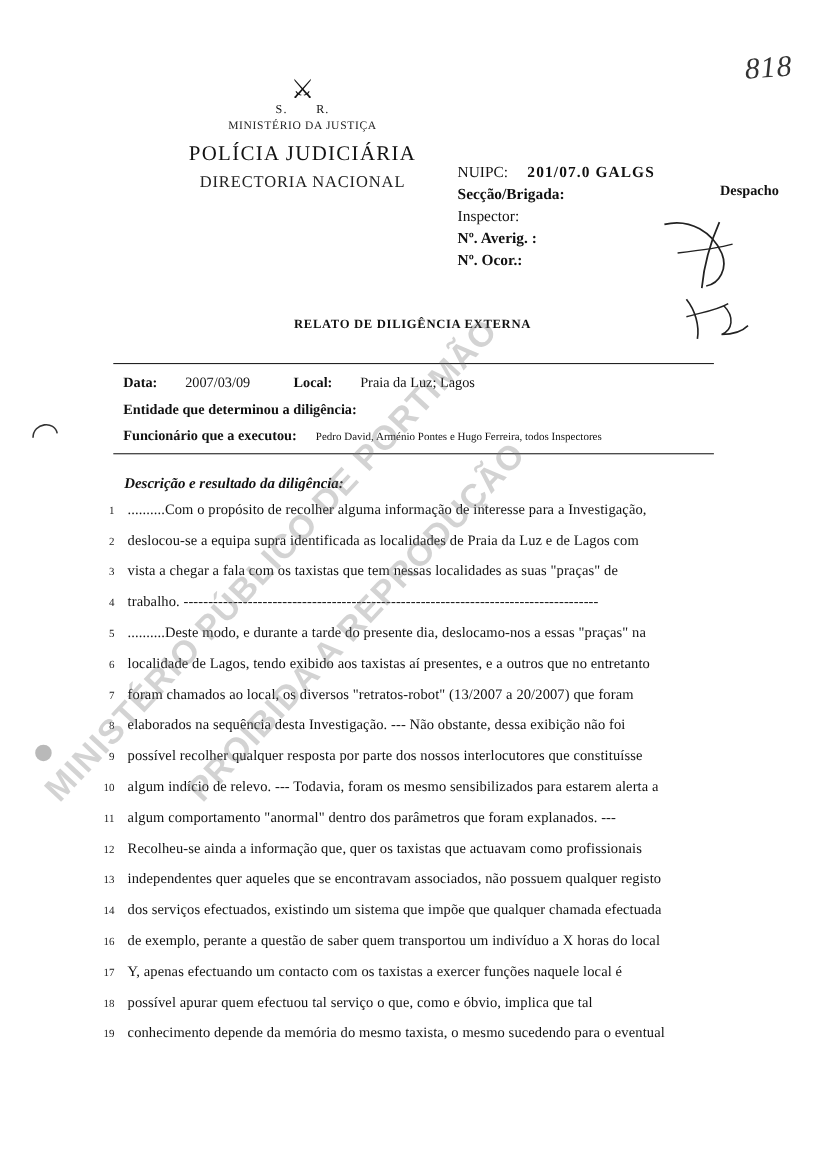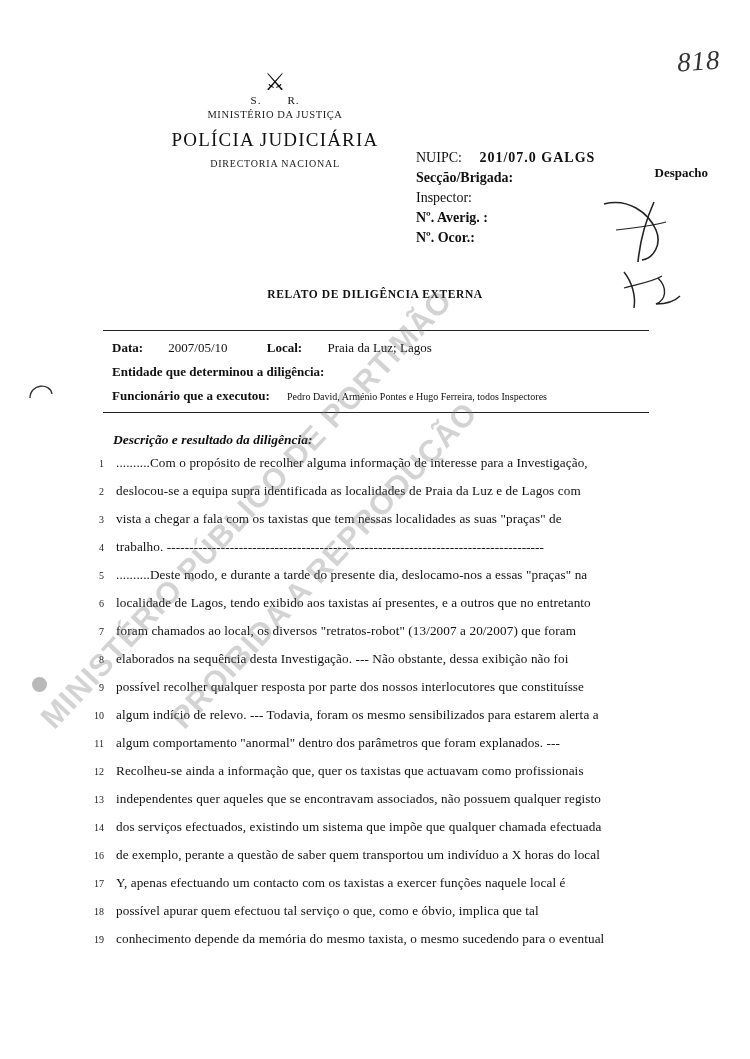--- a/index.html
+++ b/index.html
@@ -71,21 +71,21 @@
     color: #222;
   }
   .pj-title {
     margin-top: 9px;
     font-size: 19px;
     letter-spacing: 1.2px;
     color: #111;
   }
   .pj-sub {
     margin-top: 7px;
-    font-size: 10px;
+    font-size: 15px;
     letter-spacing: 0.8px;
     color: #222;
   }
 
   
   .meta {
     position: absolute;
     left: 416px;
     top: 78px;
     width: 310px;
@@ -320,21 +320,21 @@
   <div class="doc-title">
     <span class="small-caps">RELATO DE DILIGÊNCIA EXTERNA</span>
   </div>
 
   <div class="rule rule-top"></div>
   <div class="rule rule-bottom"></div>
 
   <div class="info">
     <div class="info-row">
       <b>Data:</b>
-      <span class="gap-sm"></span><span class="info-val">2007/05/10</span>
+      <span class="gap-sm"></span><span class="info-val">2007/03/09</span>
       <span class="gap-md"></span><b>Local:</b>
       <span class="gap-sm"></span><span class="info-val">Praia da Luz; Lagos</span>
     </div>
     <div class="info-row">
       <b>Entidade que determinou a diligência:</b>
       <span class="info-val"></span>
     </div>
     <div class="info-row">
       <b>Funcionário que a executou:</b>
       <span class="gap-lg"></span><span class="info-val small-val">Pedro David, Arménio Pontes e Hugo Ferreira, todos Inspectores</span>

